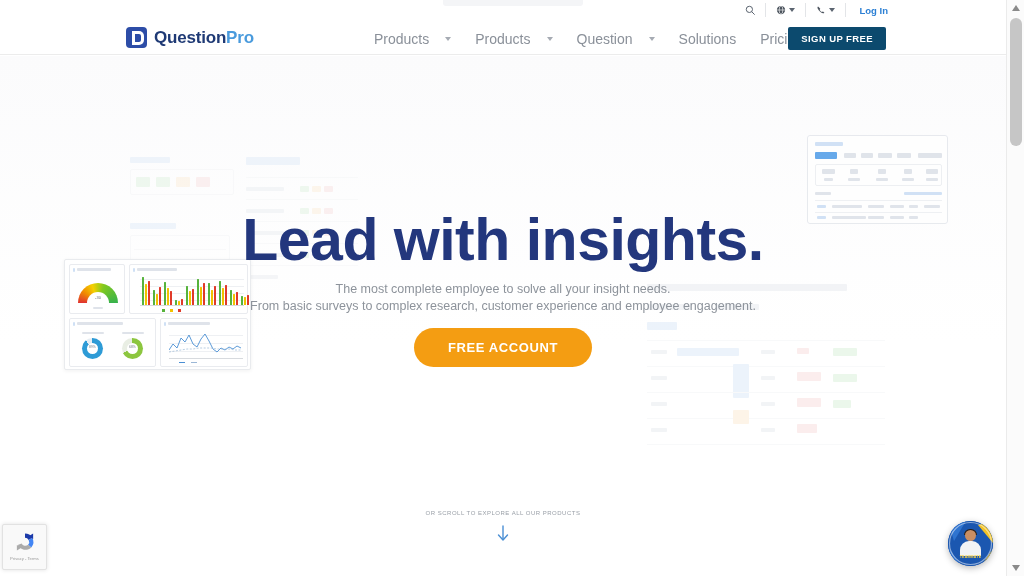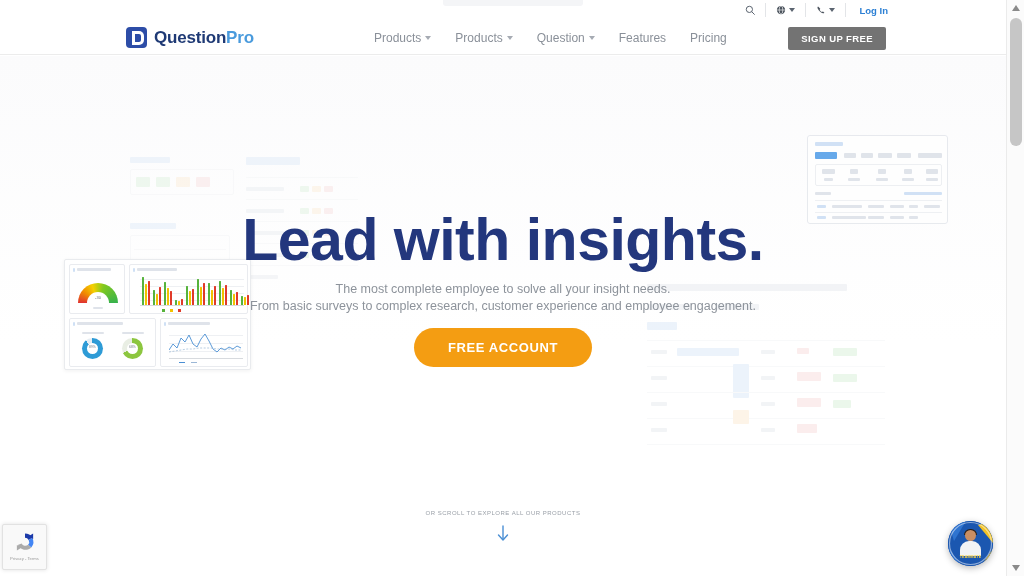--- a/index.html
+++ b/index.html
@@ -113,40 +113,40 @@
   .logo-text .p { color: #4a9bdd; }
 
   .nav {
     position: absolute;
     left: 374px; top: 11px;
     display: flex;
     align-items: center;
     gap: 24px;
   }
   .nav-item {
-    font-size: 12px;
+    font-size: 14px;
     color: #8a9099;
     display: flex;
     align-items: center;
-    gap: 4px;
+    gap: 16px;
     white-space: nowrap;
     text-decoration: none;
   }
   .nav-caret {
     width: 0; height: 0;
     border-left: 3.5px solid transparent;
     border-right: 3.5px solid transparent;
     border-top: 4px solid #a6abb3;
     display: inline-block;
   }
 
   .signup-btn {
     position: absolute;
     right: 120px; top: 7px;
-    background: #737373;
+    background: #0c4a6e;
     color: #ffffff;
     font-size: 9.5px;
     font-weight: bold;
     letter-spacing: 0.4px;
     padding: 6px 13px;
     border: none;
     border-radius: 2px;
     cursor: pointer;
     white-space: nowrap;
   }
@@ -454,21 +454,21 @@
       </a>
       <a class="nav-item" href="#">
         <span>Products</span>
         <span class="nav-caret"></span>
       </a>
       <a class="nav-item" href="#">
         <span>Question</span>
         <span class="nav-caret"></span>
       </a>
       <a class="nav-item" href="#">
-        <span>Features</span>
+        <span>Solutions</span>
       </a>
       <a class="nav-item" href="#">
         <span>Pricing</span>
       </a>
     </nav>
 
     <button class="signup-btn">SIGN UP FREE</button>
   </div>
 
   <div class="hero">

